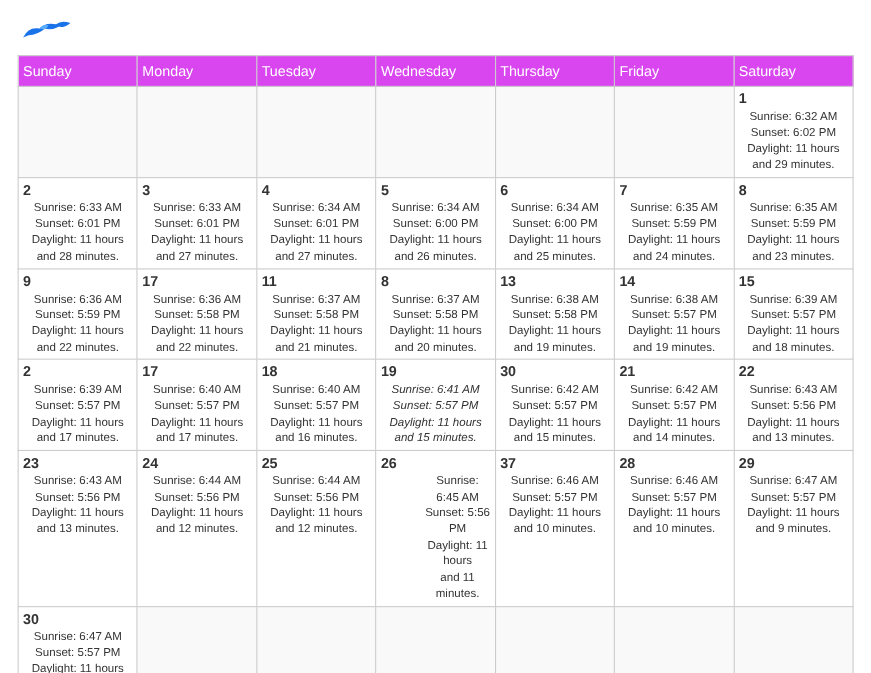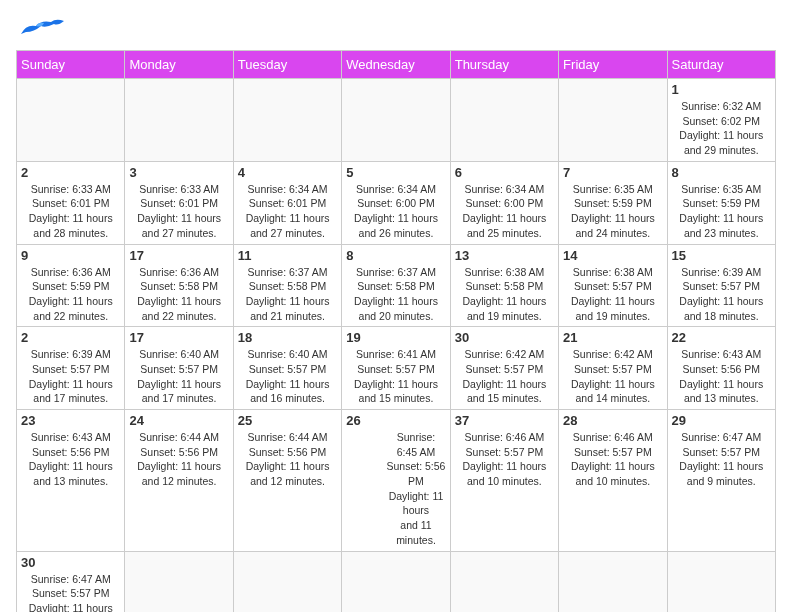--- a/index.html
+++ b/index.html
@@ -242,21 +242,21 @@
         </td>
         <td>
           <span class="day-num">18</span>
           <div class="day-info" style="white-space: pre-line;">Sunrise: 6:40 AM
 Sunset: 5:57 PM
 Daylight: 11 hours
 and 16 minutes.</div>
         </td>
         <td>
           <span class="day-num">19</span>
-          <div class="day-info" style="white-space: pre-line;">Sunrise: 6:41 AM
+          <div class="day-info" style="white-space: pre-line; font-style: italic;">Sunrise: 6:41 AM
 Sunset: 5:57 PM
 Daylight: 11 hours
 and 15 minutes.</div>
         </td>
         <td>
           <span class="day-num">30</span>
           <div class="day-info" style="white-space: pre-line;">Sunrise: 6:42 AM
 Sunset: 5:57 PM
 Daylight: 11 hours
 and 15 minutes.</div>

